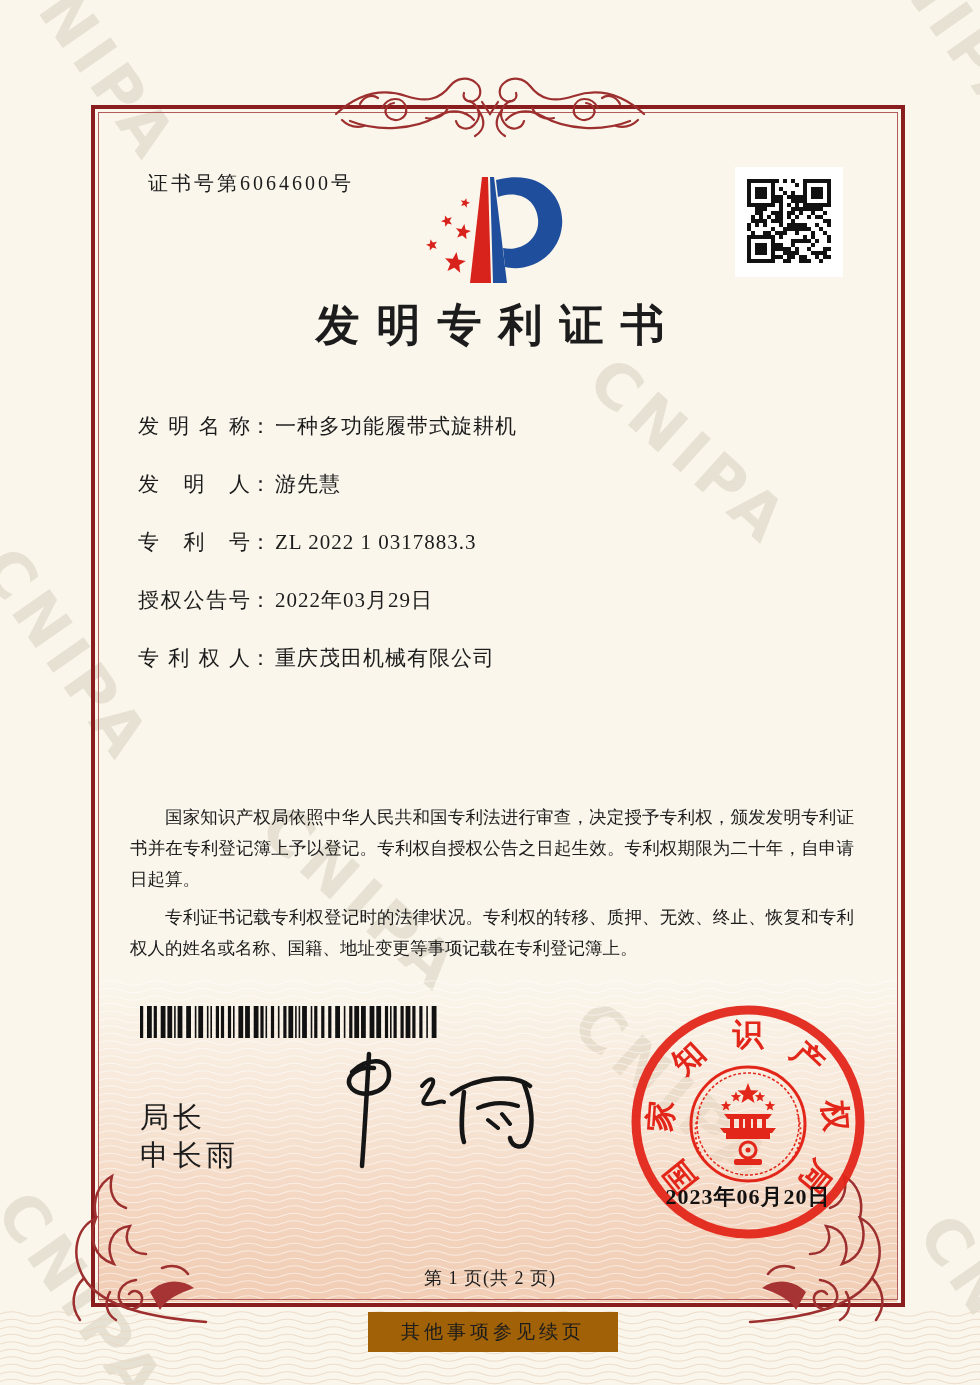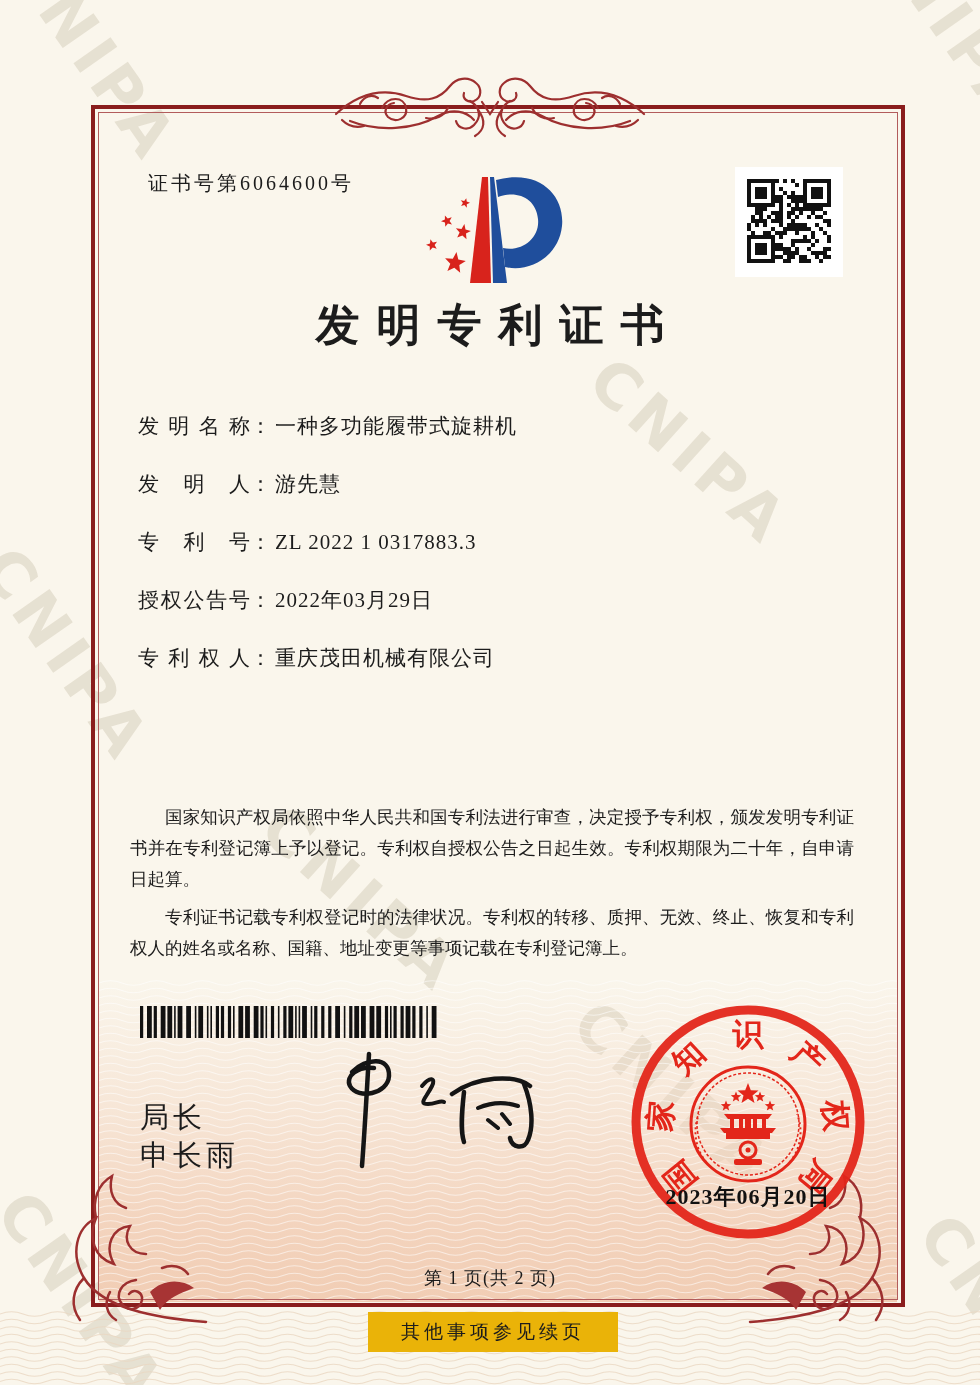--- a/index.html
+++ b/index.html
@@ -48,21 +48,21 @@
   .signer{ left:140px; top:1098px; z-index:5;
     font-family:Liberation Serif, serif;
     font-size:29px; letter-spacing:4px; line-height:38px; }
   .signature{ left:292px; top:1042px; z-index:6; }
   
   .seal{ left:628px; top:1002px; width:240px; height:240px; z-index:6; }
   .seal-date{ left:628px; top:1182px; width:240px; z-index:7; text-align:center;
     font-size:22px; font-weight:700; color:#111; letter-spacing:1px; }
   
   .page-num{ left:0; top:1266px; width:980px; z-index:5; text-align:center; font-size:18px; letter-spacing:1px; }
-  .note-strip{ left:368px; top:1312px; width:250px; height:40px; background:#eab308; z-index:5;
+  .note-strip{ left:368px; top:1312px; width:250px; height:40px; background:#a16207; z-index:5;
     text-align:center; line-height:40px; font-size:19px; letter-spacing:4px; }
 </style>
 </head>
 <body>
 
 <div class="page">
 
   <span class="wm" style="left:-28px; top:18px;  transform:rotate(55deg);">CNIPA</span>
   <span class="wm" style="left:828px; top:-18px; transform:rotate(55deg);">CNIPA</span>
   <span class="wm" style="left:568px; top:415px; transform:rotate(42deg);">CNIPA</span>

